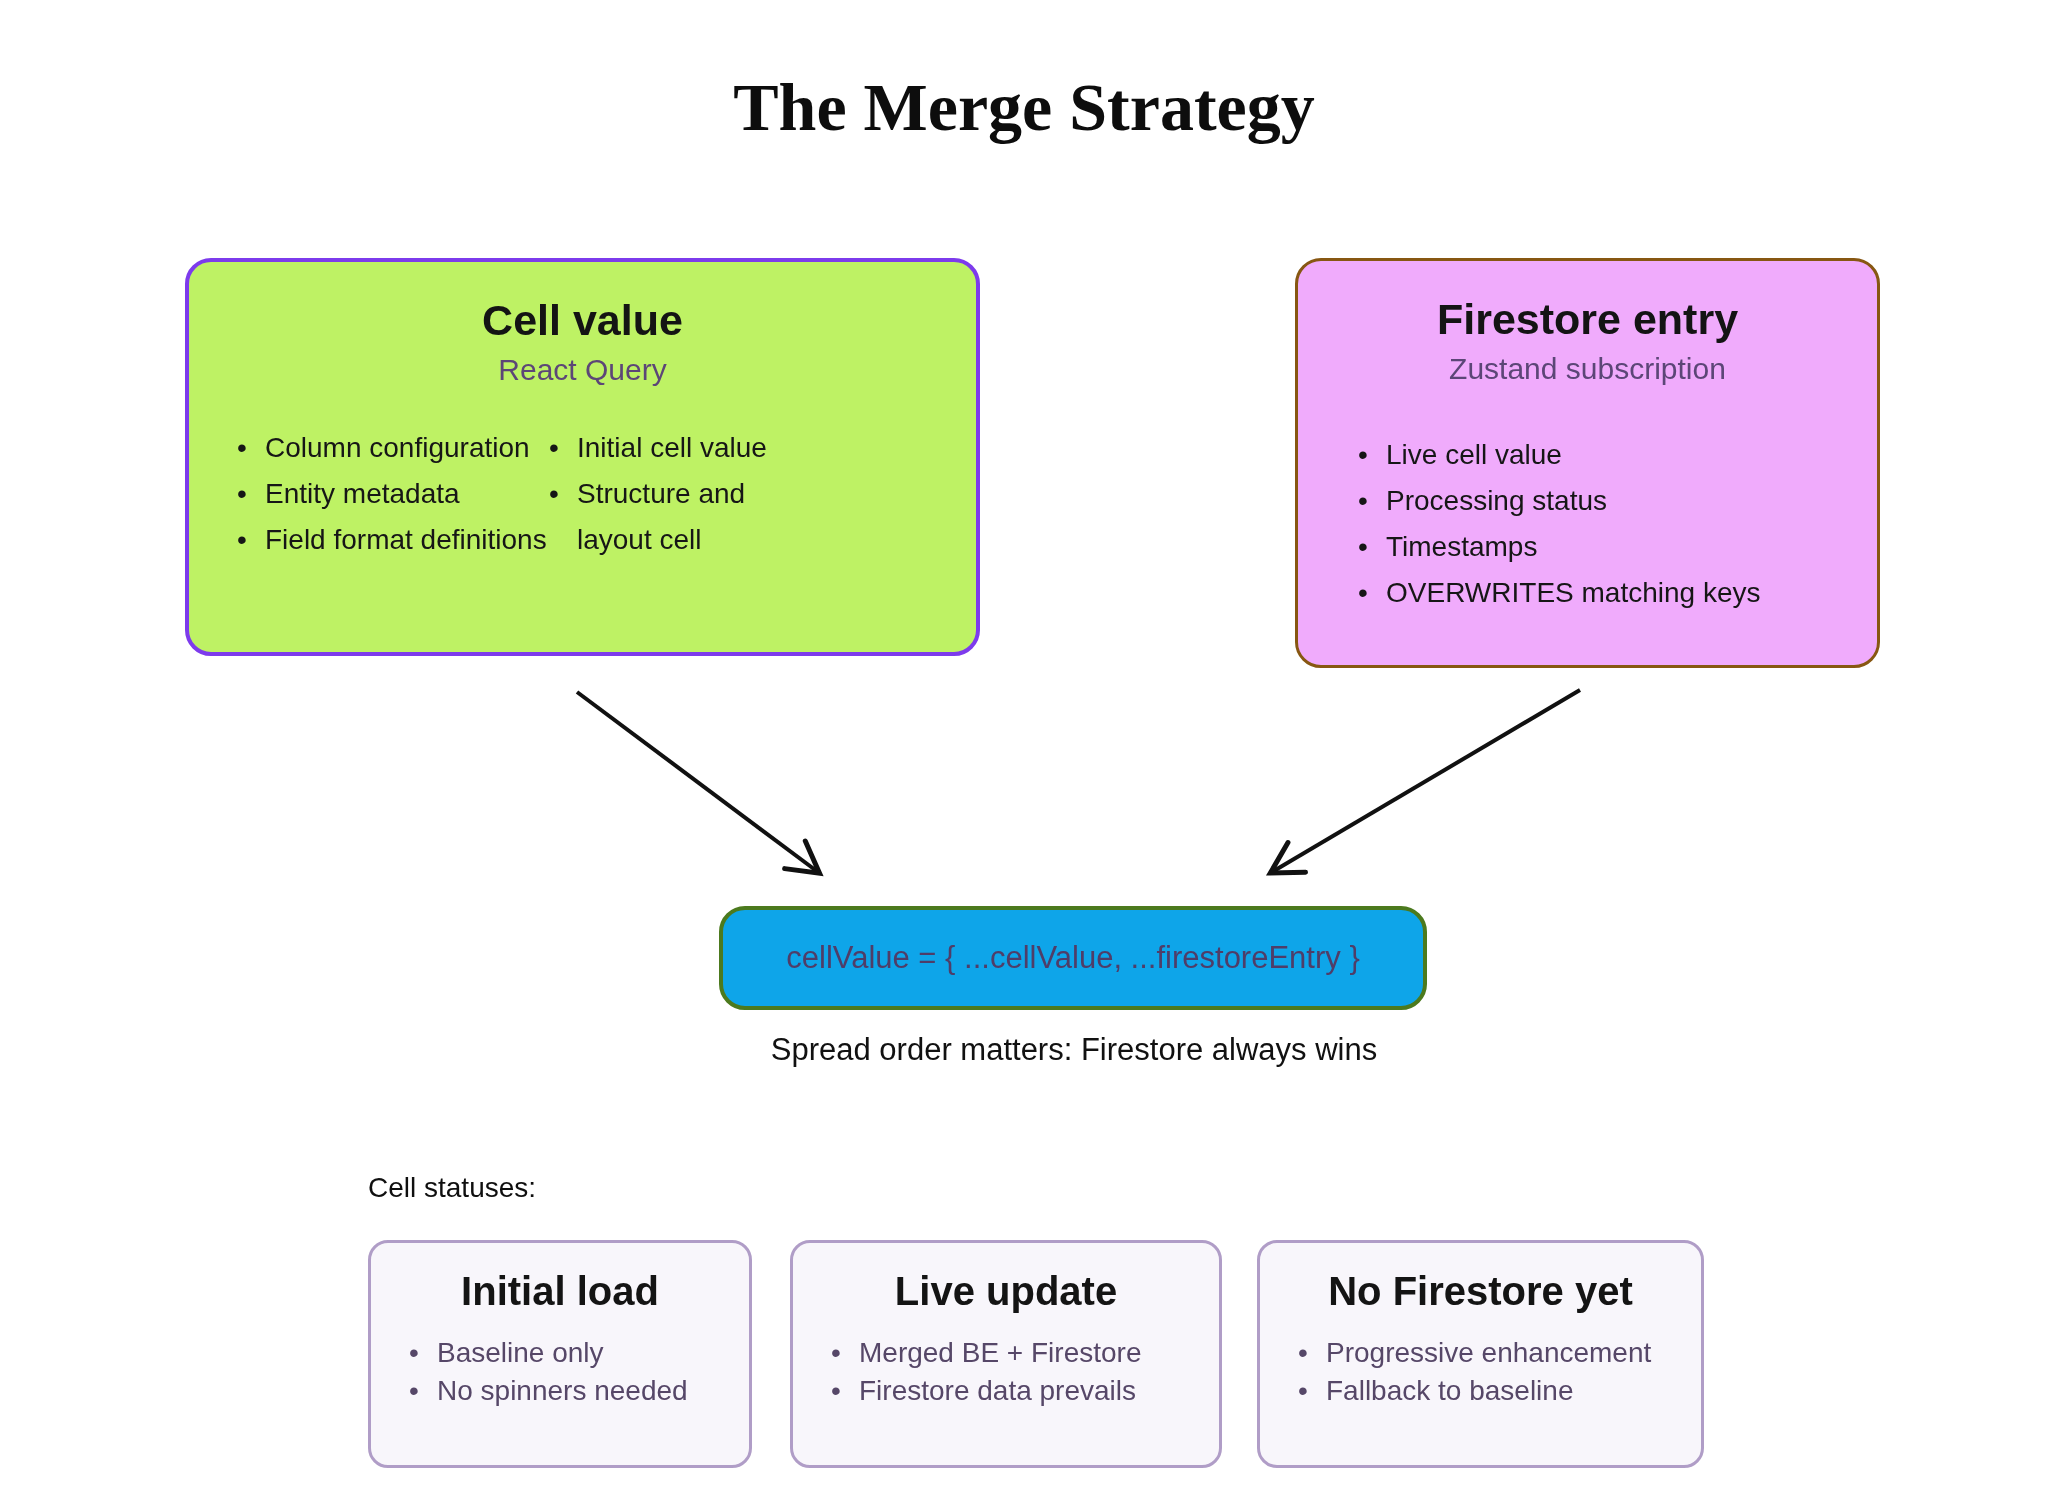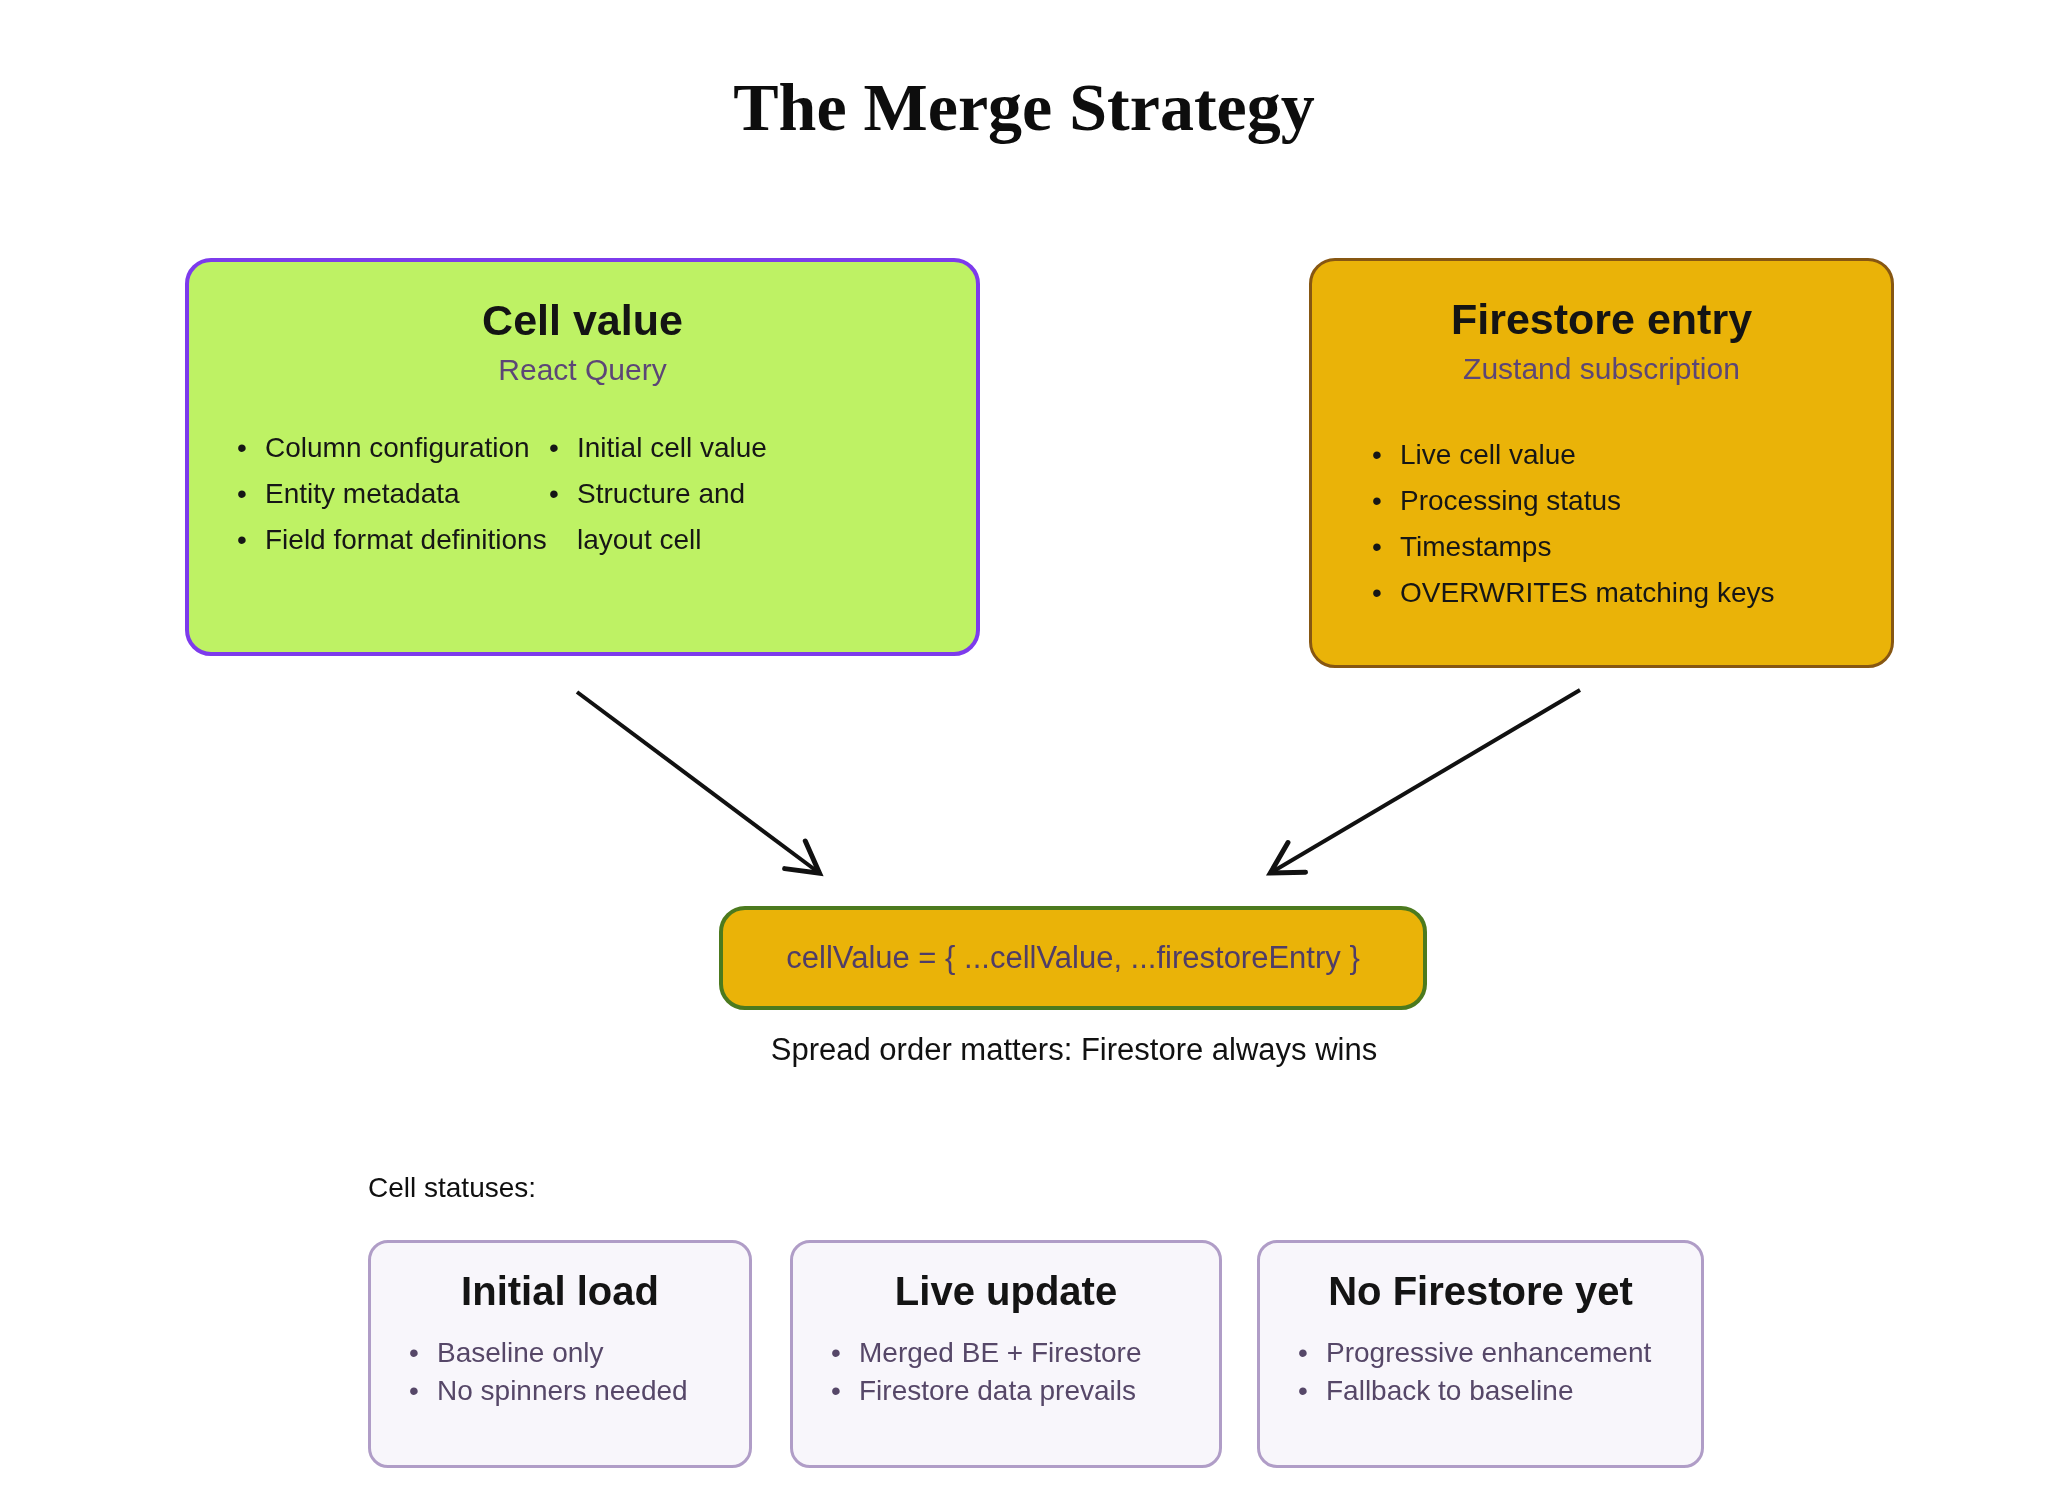--- a/index.html
+++ b/index.html
@@ -33,24 +33,23 @@
     box-sizing: border-box;
   }
   .box-cell-value {
     left: 185px; top: 258px; width: 795px; height: 398px;
     background: #bef264;
     border: 4px solid #7d3bec;
     border-radius: 26px;
   }
   .box-firestore {
     left: 1295px; top: 258px; width: 585px; height: 410px;
-    background: #eab308;
+    background: #f0abfc;
     border: 3px solid #875712;
     border-radius: 26px;
-    margin-left: 14px;
   }
   .box-head {
     text-align: center;
     font-size: 43px;
     font-weight: 600;
     color: #141414;
     margin-top: 34px;
   }
   .box-sub {
     text-align: center;
@@ -90,21 +89,21 @@
     position: absolute;
     left: 0; top: 0;
     width: 2048px; height: 1502px;
     pointer-events: none;
   }
 
   .merge-box {
     position: absolute;
     left: 719px; top: 906px; width: 708px; height: 104px;
     box-sizing: border-box;
-    background: #eab308;
+    background: #0ea5e9;
     border: 4px solid #4c7a1e;
     border-radius: 26px;
     display: flex;
     align-items: center;
     justify-content: center;
     font-size: 31px;
     font-weight: 500;
     color: #4f3d68;
   }
   .merge-caption {

